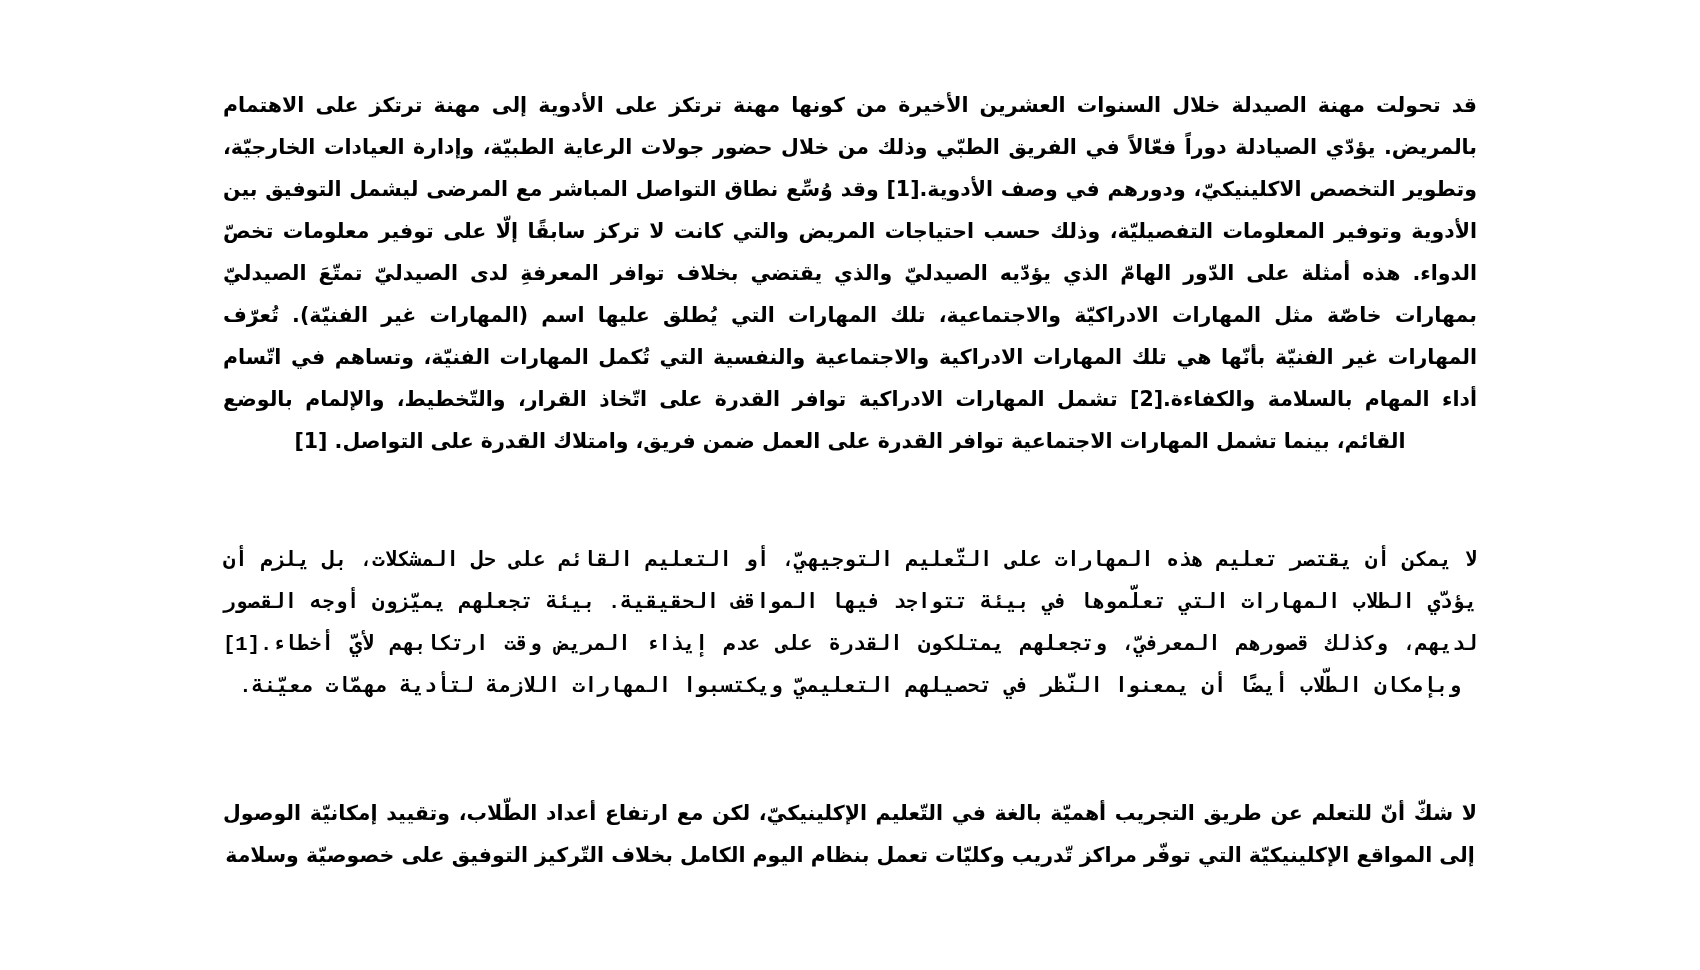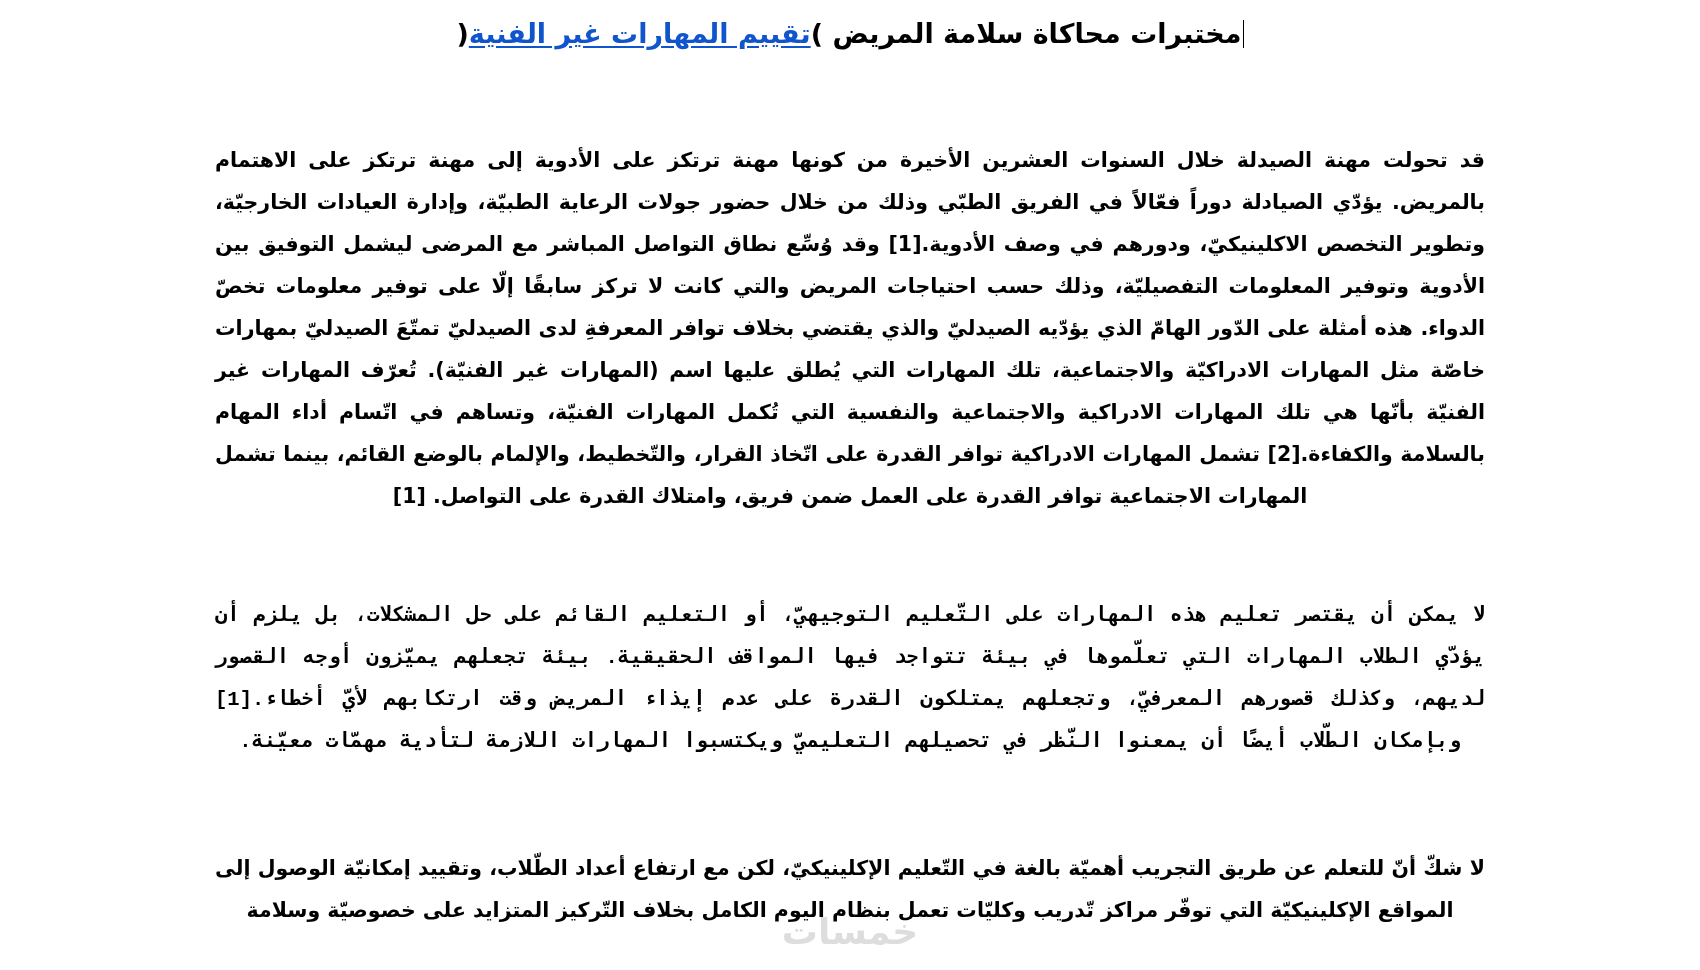--- a/index.html
+++ b/index.html
@@ -51,52 +51,49 @@
     font-size: 20.5px;
     line-height: 2.05;
     font-weight: 700;
     margin: 0 auto;
     width: 1270px;
   }
   .block-1 { margin-top: 84px; }
   .block-2 { margin-top: 78px; font-family: Liberation Mono, monospace; }
   .block-3 { margin-top: 84px; }
   .body-block p {
-    margin: 0;
+    margin: 8px;
   }
   .watermark {
     position: absolute;
     left: 50%;
     transform: translateX(-50%);
     bottom: 32px;
     font-size: 36px;
     font-weight: 700;
     color: #d8d8d8;
     letter-spacing: 2px;
     opacity: 0.85;
     pointer-events: none;
     white-space: nowrap;
   }
 </style>
 </head>
 <body>
 
 <div class="page">
 
-  <div class="title-line">
-    <span class="caret"></span><span>مختبرات محاكاة سلامة المريض )</span><span class="title-link">تقييم المهارات غير الفنية</span><span>(</span>
-  </div>
 
   <div class="body-block block-1">
     <p>قد تحولت مهنة الصيدلة خلال السنوات العشرين الأخيرة من كونها مهنة ترتكز على الأدوية إلى مهنة ترتكز على الاهتمام بالمريض. يؤدّي الصيادلة دوراً فعّالاً في الفريق الطبّي وذلك من خلال حضور جولات الرعاية الطبيّة، وإدارة العيادات الخارجيّة، وتطوير التخصص الاكلينيكيّ، ودورهم في وصف الأدوية.[1] وقد وُسِّع نطاق التواصل المباشر مع المرضى ليشمل التوفيق بين الأدوية وتوفير المعلومات التفصيليّة، وذلك حسب احتياجات المريض والتي كانت لا تركز سابقًا إلّا على توفير معلومات تخصّ الدواء. هذه أمثلة على الدّور الهامّ الذي يؤدّيه الصيدليّ والذي يقتضي بخلاف توافر المعرفةِ لدى الصيدليّ تمتّعَ الصيدليّ بمهارات خاصّة مثل المهارات الادراكيّة والاجتماعية، تلك المهارات التي يُطلق عليها اسم (المهارات غير الفنيّة). تُعرّف المهارات غير الفنيّة بأنّها هي تلك المهارات الادراكية والاجتماعية والنفسية التي تُكمل المهارات الفنيّة، وتساهم في اتّسام أداء المهام بالسلامة والكفاءة.[2] تشمل المهارات الادراكية توافر القدرة على اتّخاذ القرار، والتّخطيط، والإلمام بالوضع القائم، بينما تشمل المهارات الاجتماعية توافر القدرة على العمل ضمن فريق، وامتلاك القدرة على التواصل. [1]</p>
   </div>
 
   <div class="body-block block-2">
     <p>لا يمكن أن يقتصر تعليم هذه المهارات على التّعليم التوجيهيّ، أو التعليم القائم على حل المشكلات، بل يلزم أن يؤدّي الطلاب المهارات التي تعلّموها في بيئة تتواجد فيها المواقف الحقيقية. بيئة تجعلهم يميّزون أوجه القصور لديهم، وكذلك قصورهم المعرفيّ، وتجعلهم يمتلكون القدرة على عدم إيذاء المريض وقت ارتكابهم لأيّ أخطاء.[1] وبإمكان الطّلاب أيضًا أن يمعنوا النّظر في تحصيلهم التعليميّ ويكتسبوا المهارات اللازمة لتأدية مهمّات معيّنة.</p>
   </div>
 
   <div class="body-block block-3">
-    <p>لا شكّ أنّ للتعلم عن طريق التجريب أهميّة بالغة في التّعليم الإكلينيكيّ، لكن مع ارتفاع أعداد الطّلاب، وتقييد إمكانيّة الوصول إلى المواقع الإكلينيكيّة التي توفّر مراكز تّدريب وكليّات تعمل بنظام اليوم الكامل بخلاف التّركيز المتزايد على خصوصيّة وسلامة</p>
+    <p>لا شكّ أنّ للتعلم عن طريق التجريب أهميّة بالغة في التّعليم الإكلينيكيّ، لكن مع ارتفاع أعداد الطّلاب، وتقييد إمكانيّة الوصول إلى المواقع الإكلينيكيّة التي توفّر مراكز تّدريب وكليّات تعمل بنظام اليوم الكامل بخلاف التّركيز التوفيق على خصوصيّة وسلامة</p>
   </div>
 
   <div class="watermark">خمسات</div>
 
 </div>
 
 </body></html>

